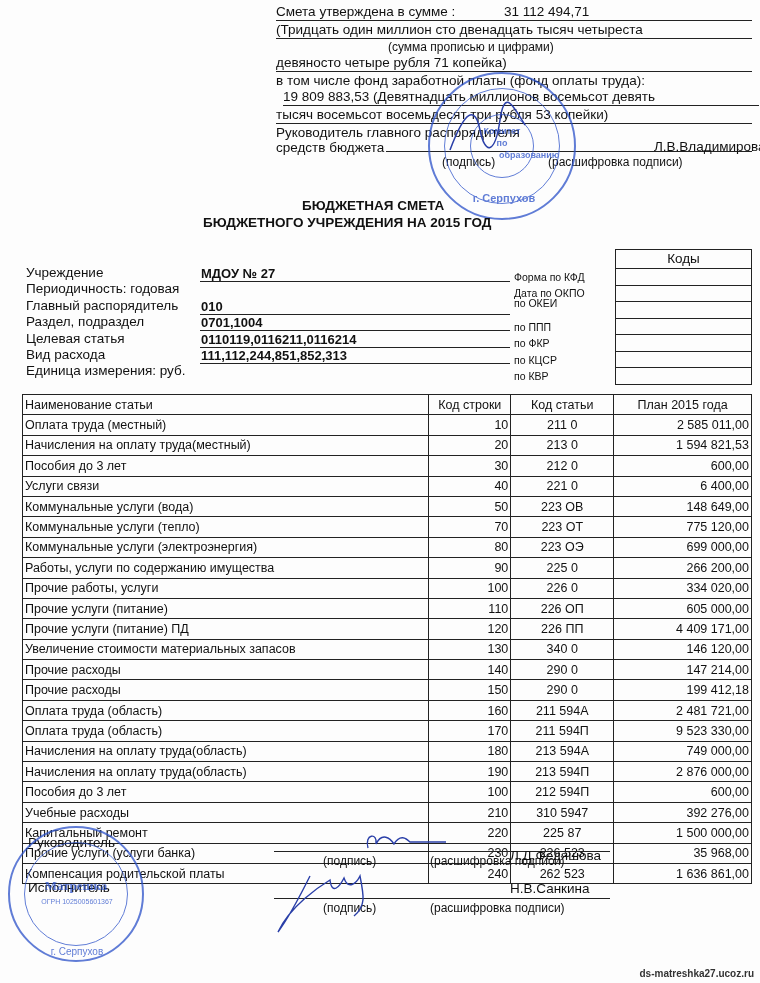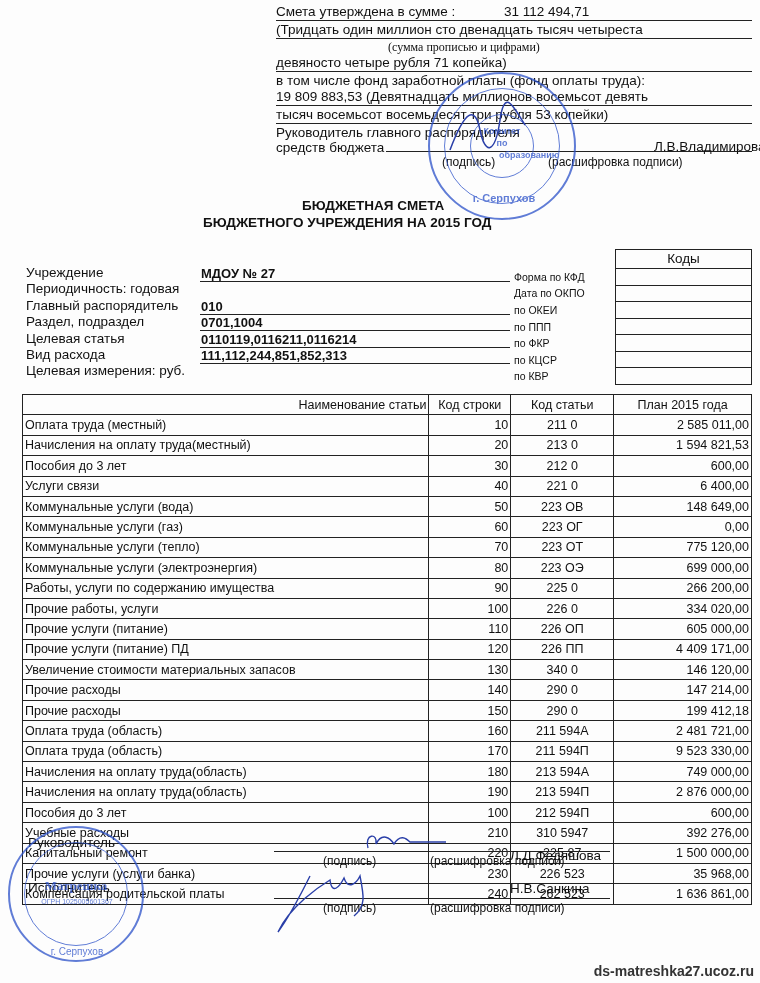--- a/index.html
+++ b/index.html
@@ -23,44 +23,44 @@
   .codes-box .head { height: 18px; text-align: center; font-size: 13.5px; line-height: 17px; border-top: none; }
 
   
   table.budget { position: absolute; left: 22px; top: 394px; width: 730px; border-collapse: collapse; font-size: 12.5px; }
   table.budget td { border: 1px solid #222; height: 20.4px; line-height: 18px; padding: 0 2px; }
   table.budget td.c1 { width: 407px; }
   table.budget td.c2 { width: 82px; text-align: right; }
   table.budget td.c3 { width: 103px; text-align: center; }
   table.budget td.c4 { width: 138px; text-align: right; }
   table.budget tr.hdr td { text-align: center; }
-  table.budget tr.hdr td.c1 { text-align: right; }
+  table.budget tr.hdr td.c1 { text-align: left; }
 
   .sig-label { position: absolute; font-size: 13.5px; }
   .sig-line { position: absolute; border-bottom: 1px solid #222; }
   .small { font-size: 12px; }
 
   .stamp { position: absolute; border-radius: 50%; border: 2px solid #2c52c9; opacity: 0.75; }
   .stamp-inner { position: absolute; border-radius: 50%; border: 1px solid #2c52c9; }
   .stamp-text { position: absolute; color: #2c52c9; font-size: 9px; text-align: center; white-space: nowrap; }
-  .watermark { position: absolute; right: 6px; bottom: 4px; font-size: 14px; color: #333; font-weight: bold; letter-spacing: 0; }
+  .watermark { position: absolute; right: 6px; bottom: 4px; font-size: 10px; color: #333; font-weight: bold; letter-spacing: 0; }
 </style>
 </head>
 <body>
 
 <div class="approval">
   <div class="ap-line" style="top:3px;">
     <span>Смета утверждена в сумме  :</span>
     <span style="position:absolute;left:228px;">31 112 494,71</span>
   </div>
   <div class="ap-line" style="top:21px;">(Тридцать один миллион сто двенадцать тысяч четыреста</div>
-  <div class="ap-note" style="top:40px;left:112px;font-family:Liberation Serif, serif;">(сумма прописью и цифрами)</div>
+  <div class="ap-note" style="top:40px;left:112px;">(сумма прописью и цифрами)</div>
   <div class="ap-line" style="top:54px;">девяносто четыре рубля 71 копейка)</div>
   <div class="ap-line" style="top:72px;border-bottom:none;">в  том  числе  фонд  заработной  платы   (фонд   оплаты  труда):</div>
-  <div class="ap-line" style="top:88px;">   19 809 883,53  (Девятнадцать миллионов восемьсот девять</div>
+  <div class="ap-line" style="top:88px;margin-left:7px;">   19 809 883,53  (Девятнадцать миллионов восемьсот девять</div>
   <div class="ap-line" style="top:106px;">тысяч восемьсот восемьдесят три рубля 53 копейки)</div>
   <div class="ap-line" style="top:124px;border-bottom:none;">Руководитель главного распорядителя</div>
   <div class="ap-line" style="top:139px;border-bottom:none;">средств бюджета</div>
   <div class="sig-line" style="left:110px;top:151px;width:366px;"></div>
   <div class="abs" style="left:378px;top:139px;font-size:13.5px;">Л.В.Владимирова</div>
   <div class="ap-note" style="top:155px;left:166px;">(подпись)</div>
   <div class="ap-note" style="top:155px;left:272px;">(расшифровка подписи)</div>
 </div>
 
 <div class="stamp" style="left:428px;top:72px;width:148px;height:148px;font-weight:bold;">
@@ -82,25 +82,25 @@
 <div class="meta-val" style="top:266px;">МДОУ № 27</div>
 <div class="meta-label" style="top:281px;">Периодичность: годовая</div>
 <div class="meta-label" style="top:298px;">Главный распорядитель</div>
 <div class="meta-val" style="top:299px;">010</div>
 <div class="meta-label" style="top:314px;">Раздел, подраздел</div>
 <div class="meta-val" style="top:315px;">0701,1004</div>
 <div class="meta-label" style="top:331px;">Целевая статья</div>
 <div class="meta-val" style="top:332px;">0110119,0116211,0116214</div>
 <div class="meta-label" style="top:347px;">Вид расхода</div>
 <div class="meta-val" style="top:348px;">111,112,244,851,852,313</div>
-<div class="meta-label" style="top:363px;">Целевая измерения: руб.</div>
+<div class="meta-label" style="top:363px;">Единица измерения: руб.</div>
 
 <div class="code-label" style="top:270px;">Форма по КФД</div>
 <div class="code-label" style="top:286px;">Дата по ОКПО</div>
-<div class="code-label" style="top:303px;">по ОКЕИ</div>
+<div class="code-label" style="top:296px;">по ОКЕИ</div>
 <div class="code-label" style="top:320px;">по ППП</div>
 <div class="code-label" style="top:336px;">по ФКР</div>
 <div class="code-label" style="top:353px;">по КЦСР</div>
 <div class="code-label" style="top:369px;">по КВР</div>
 
 <div class="codes-box">
   <div class="cell head">Коды</div>
   <div class="cell"></div>
   <div class="cell"></div>
   <div class="cell"></div>
@@ -142,26 +142,20 @@
         <td class="c3">221 0</td>
         <td class="c4">6 400,00</td>
       </tr>
       <tr>
         <td class="c1">Коммунальные услуги (вода)</td>
         <td class="c2">50</td>
         <td class="c3">223 ОВ</td>
         <td class="c4">148 649,00</td>
       </tr>
       <tr>
-        <td class="c1">Коммунальные услуги (газ)</td>
-        <td class="c2">60</td>
-        <td class="c3">223 ОГ</td>
-        <td class="c4">0,00</td>
-      </tr>
-      <tr>
         <td class="c1">Коммунальные услуги (тепло)</td>
         <td class="c2">70</td>
         <td class="c3">223 ОТ</td>
         <td class="c4">775 120,00</td>
       </tr>
       <tr>
         <td class="c1">Коммунальные услуги (электроэнергия)</td>
         <td class="c2">80</td>
         <td class="c3">223 ОЭ</td>
         <td class="c4">699 000,00</td>

